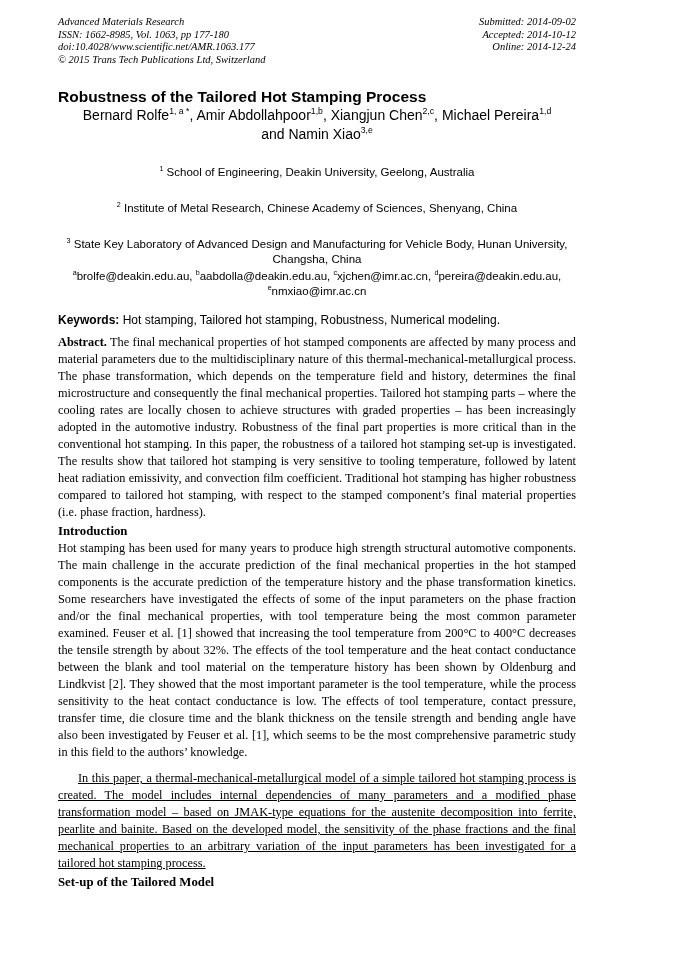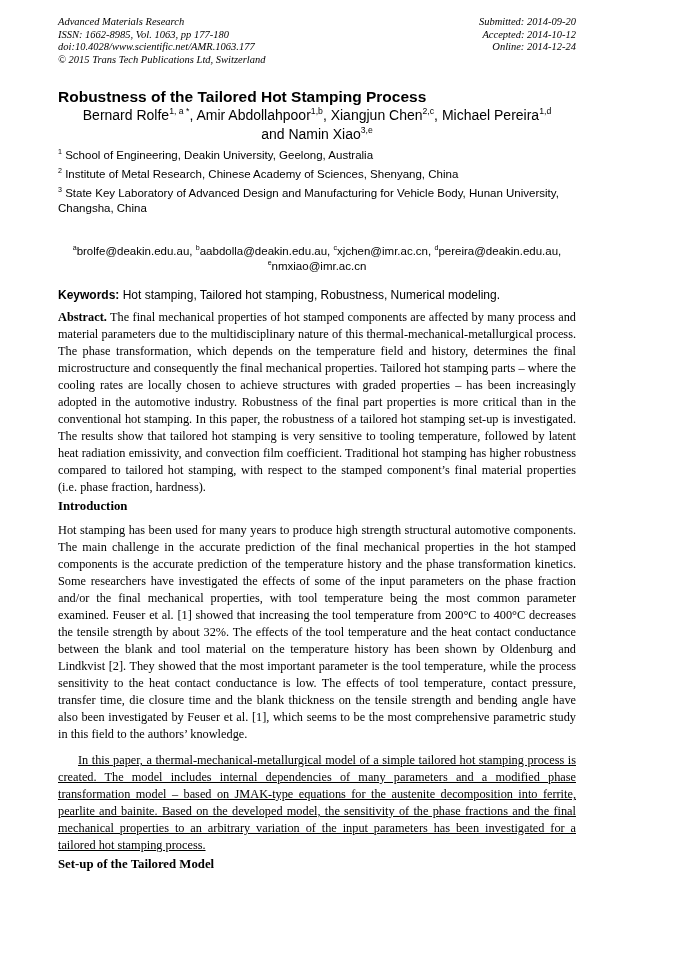--- a/index.html
+++ b/index.html
@@ -34,44 +34,43 @@
     line-height: 19px;
   }
   .authors {
     text-align: center;
     font-family: "Liberation Sans", sans-serif;
     font-size: 14px;
     line-height: 19px;
   }
   sup { font-size: 0.62em; vertical-align: super; line-height: 0; }
   .affil {
-    margin-top: 4px;
-    text-align: left;
+    margin-top: 21px;
+    text-align: center;
     font-family: "Liberation Sans", sans-serif;
     font-size: 11.5px;
     line-height: 15px;
   }
   .emails {
-    margin-top: 28px;
+    margin-top: 2px;
     text-align: center;
     font-family: "Liberation Sans", sans-serif;
     font-size: 11.5px;
     line-height: 15px;
   }
   
   .keywords {
     margin-top: 13px;
     font-family: "Liberation Sans", sans-serif;
     font-size: 12px;
     line-height: 16px;
   }
   .keywords b { font-weight: bold; }
   
   .body-just {
-    margin-top: 7px;
     text-align: justify;
     font-family: "Liberation Serif", serif;
     font-size: 12.3px;
     line-height: 17px;
   }
   .body-just b { font-weight: bold; }
   .indent { text-indent: 20px; margin-top: 9px; text-decoration: underline; }
   .sec-heading {
     margin-top: 2px;
     font-family: "Liberation Serif", serif;
@@ -87,21 +86,21 @@
 <div class="page">
 
   <div class="jheader">
     <div class="left">
       <div>Advanced Materials Research</div>
       <div>ISSN: 1662-8985, Vol. 1063, pp 177-180</div>
       <div>doi:10.4028/www.scientific.net/AMR.1063.177</div>
       <div>© 2015 Trans Tech Publications Ltd, Switzerland</div>
     </div>
     <div class="right">
-      <div>Submitted: 2014-09-20</div>
+      <div>Submitted: 2014-09-02</div>
       <div>Accepted: 2014-10-12</div>
       <div>Online: 2014-12-24</div>
     </div>
   </div>
 
   <h1 class="title">Robustness of the Tailored Hot Stamping Process</h1>
 
   <div class="authors"><span><span>Bernard Rolfe</span><sup>1, a *</sup><span>, </span></span><span><span>Amir Abdollahpoor</span><sup>1,b</sup><span>, </span></span><span><span>Xiangjun Chen</span><sup>2,c</sup><span>, </span></span><span><span>Michael Pereira</span><sup>1,d</sup><span></span></span><br><span><span>and </span><span>Namin Xiao</span><sup>3,e</sup></span></div>
 
   <div class="affil"><sup>1</sup><span> School of Engineering, Deakin University, Geelong, Australia</span></div>

